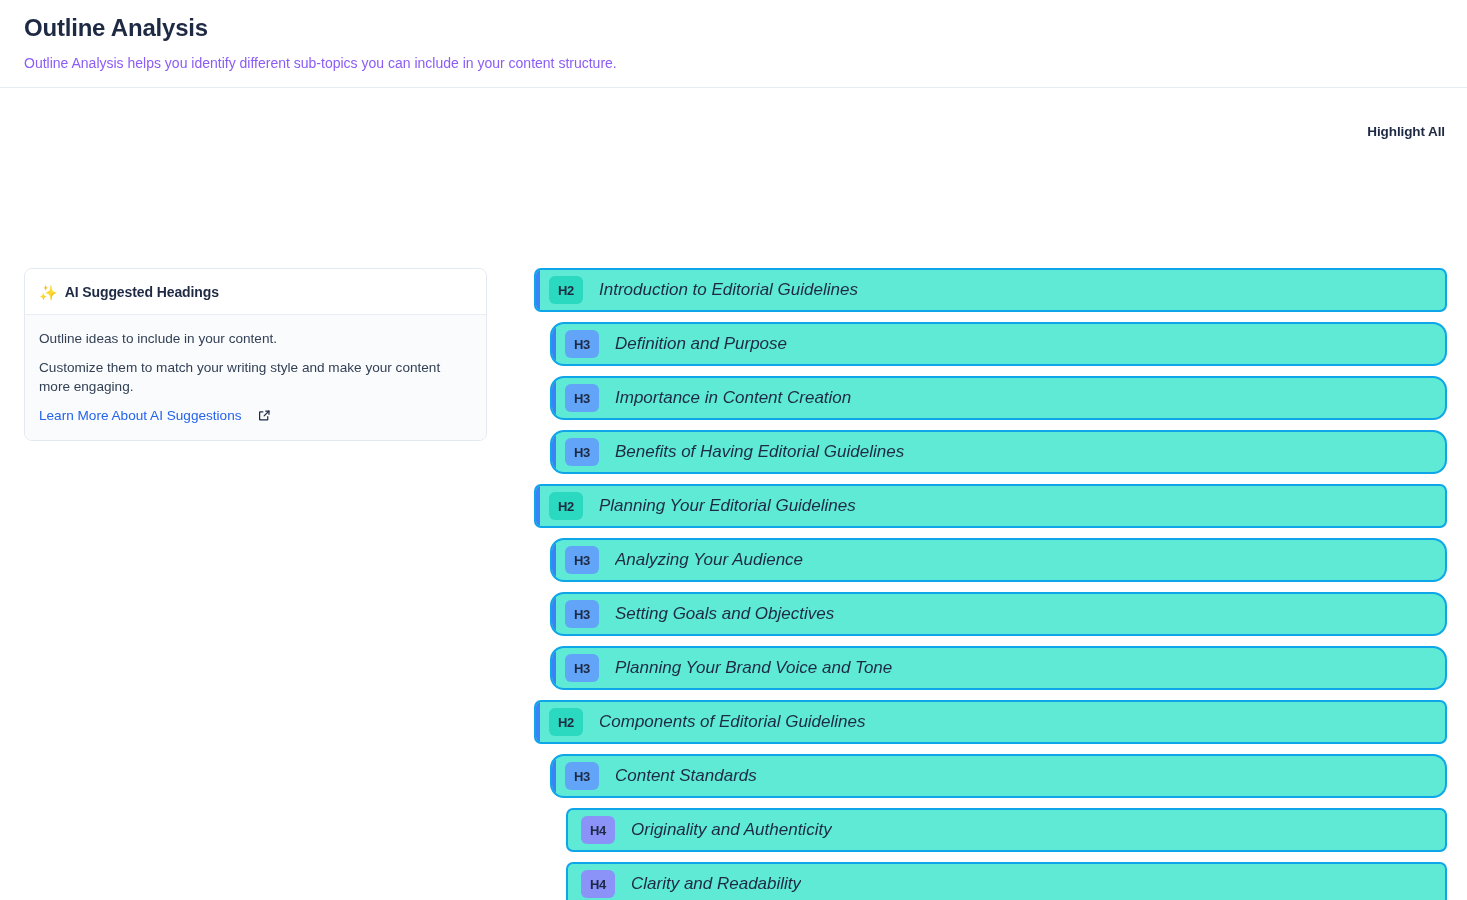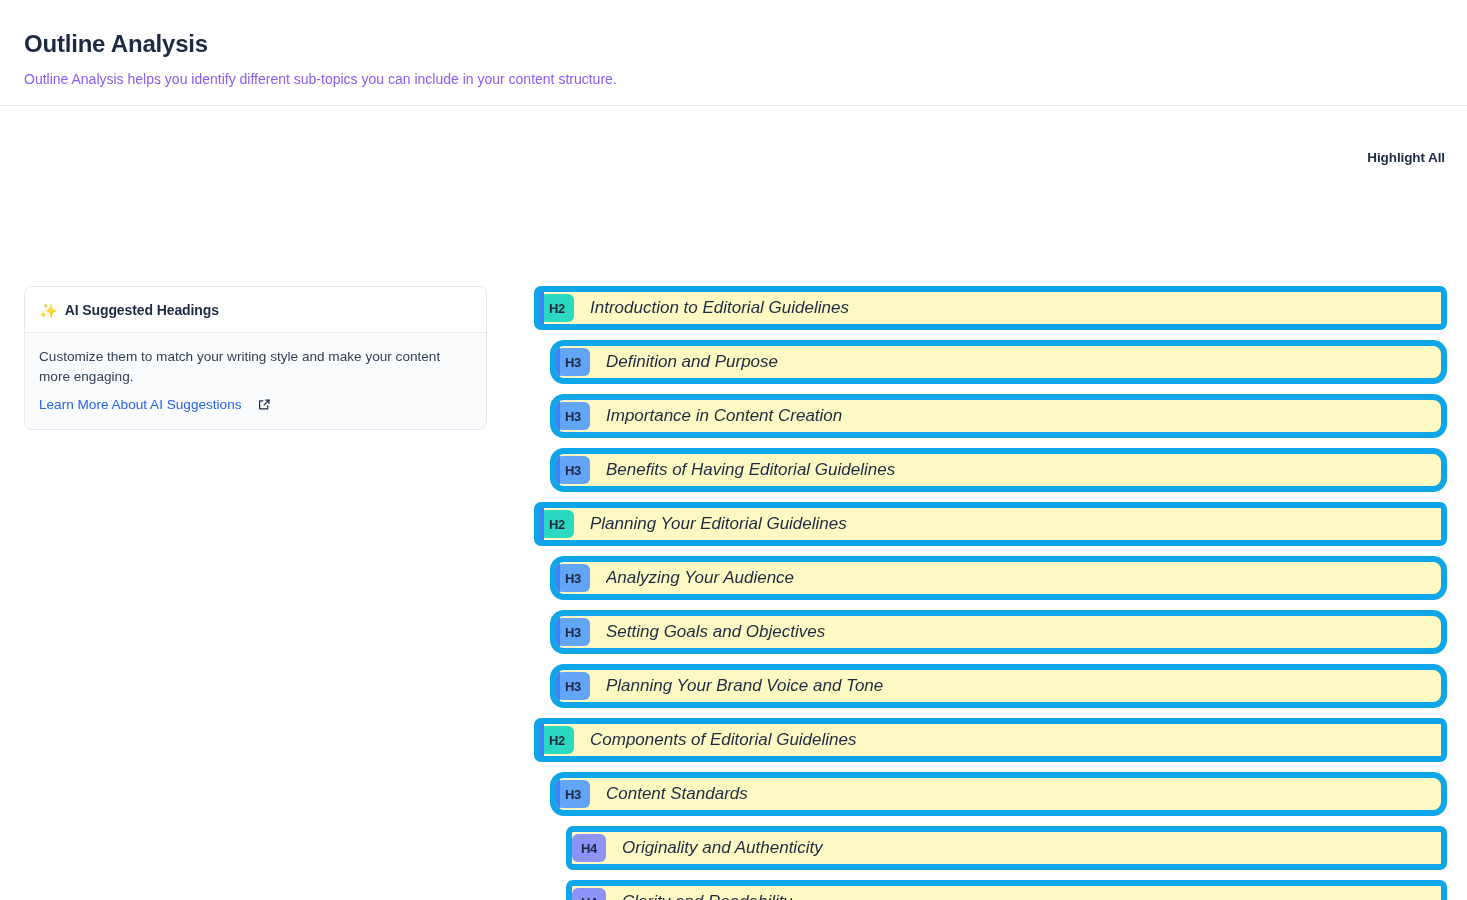--- a/index.html
+++ b/index.html
@@ -12,23 +12,23 @@
 
   body {
     font-family: "Liberation Sans", sans-serif;
     background: #ffffff;
     color: #1e293b;
     -webkit-font-smoothing: antialiased;
   }
 
   
   .page-header {
-    padding: 30px 24px 20px 24px;
+    padding: 14px 24px 20px 24px;
     border-bottom: 1px solid #e6ebf2;
-    height: 106px;
+    height: 88px;
   }
 
   .page-title {
     font-size: 24px;
     font-weight: bold;
     color: #1e2a44;
     letter-spacing: -0.2px;
     line-height: 1.2;
   }
 
@@ -41,21 +41,21 @@
 
   
   .content {
     position: relative;
     height: 794px;
   }
 
   
   .toolbar {
     position: absolute;
-    top: 42px;
+    top: 34px;
     right: 22px;
     width: 300px;
     text-align: right;
   }
 
   .highlight-all {
     display: inline-block;
     font-size: 13.5px;
     font-weight: bold;
     color: #1e2a44;
@@ -136,25 +136,26 @@
     position: absolute;
     left: 534px;
     top: 180px;
     right: 20px;
   }
 
   .outline-row {
     position: relative;
     display: flex;
     align-items: center;
-    background: #fef9c3;
-    border: 6px solid #0ea5e9;
+    background: #5eead4;
+    border: 2px solid #0ea5e9;
     border-radius: 7px;
     height: 44px;
     margin-bottom: 10px;
+    padding-left: 13px;
     overflow: hidden;
     cursor: pointer;
   }
 
   .outline-row.accent::before {
     content: "";
     position: absolute;
     left: 0;
     top: 0;
     bottom: 0;
@@ -208,20 +209,21 @@
     <span class="highlight-all">Highlight All</span>
   </div>
 
   <div class="side-panel">
     <div class="ai-card">
       <div class="ai-card-header">
         <span class="sparkle-icon">✨</span>
         <span class="ai-card-title">AI Suggested Headings</span>
       </div>
       <div class="ai-card-body">
+        <p>Outline ideas to include in your content.</p>
         <p>Customize them to match your writing style and make your content more engaging.</p>
         <a class="learn-more">
           <span>Learn More About AI Suggestions</span>
           <span class="ext-icon">
             <svg width="13" height="13" viewBox="0 0 16 16" fill="none" stroke="#1e2a44" stroke-width="1.5" stroke-linecap="round" stroke-linejoin="round">
               <path d="M9.5 2.5h4v4"></path>
               <path d="M13.5 2.5l-6 6"></path>
               <path d="M12 9.5v3.5a0.5 0.5 0 0 1-0.5 0.5h-9a0.5 0.5 0 0 1-0.5-0.5v-9a0.5 0.5 0 0 1 0.5-0.5h3.5"></path>
             </svg>
           </span>

